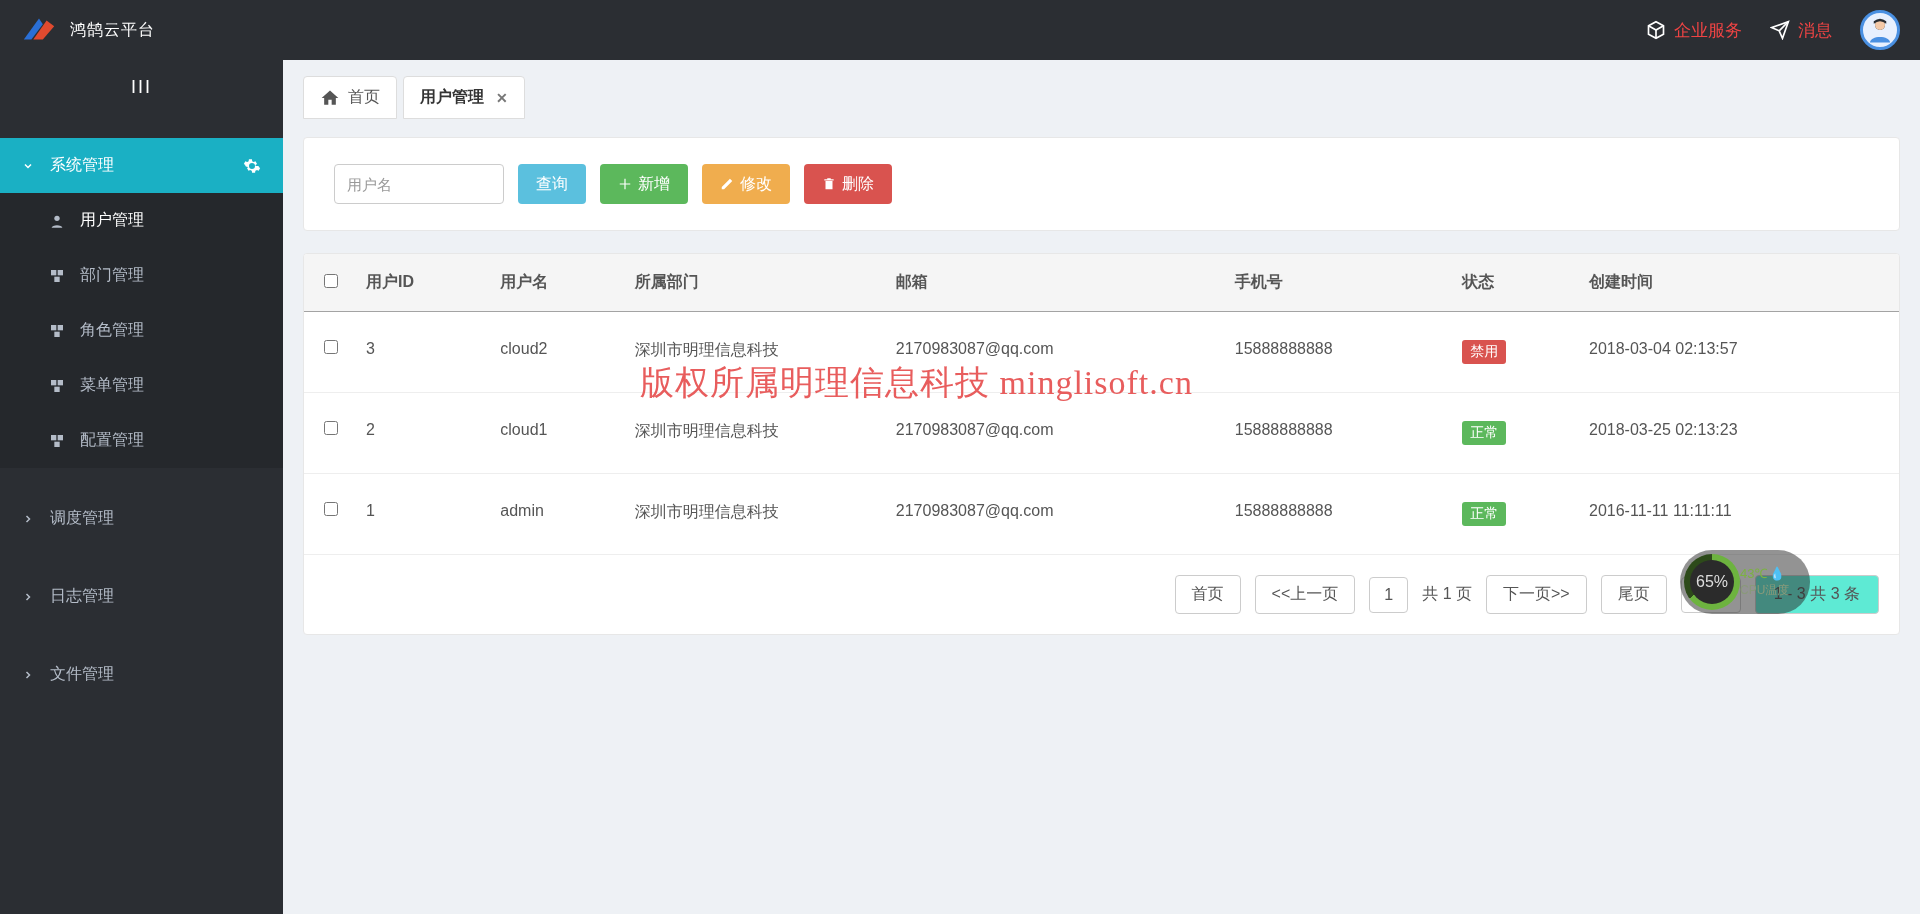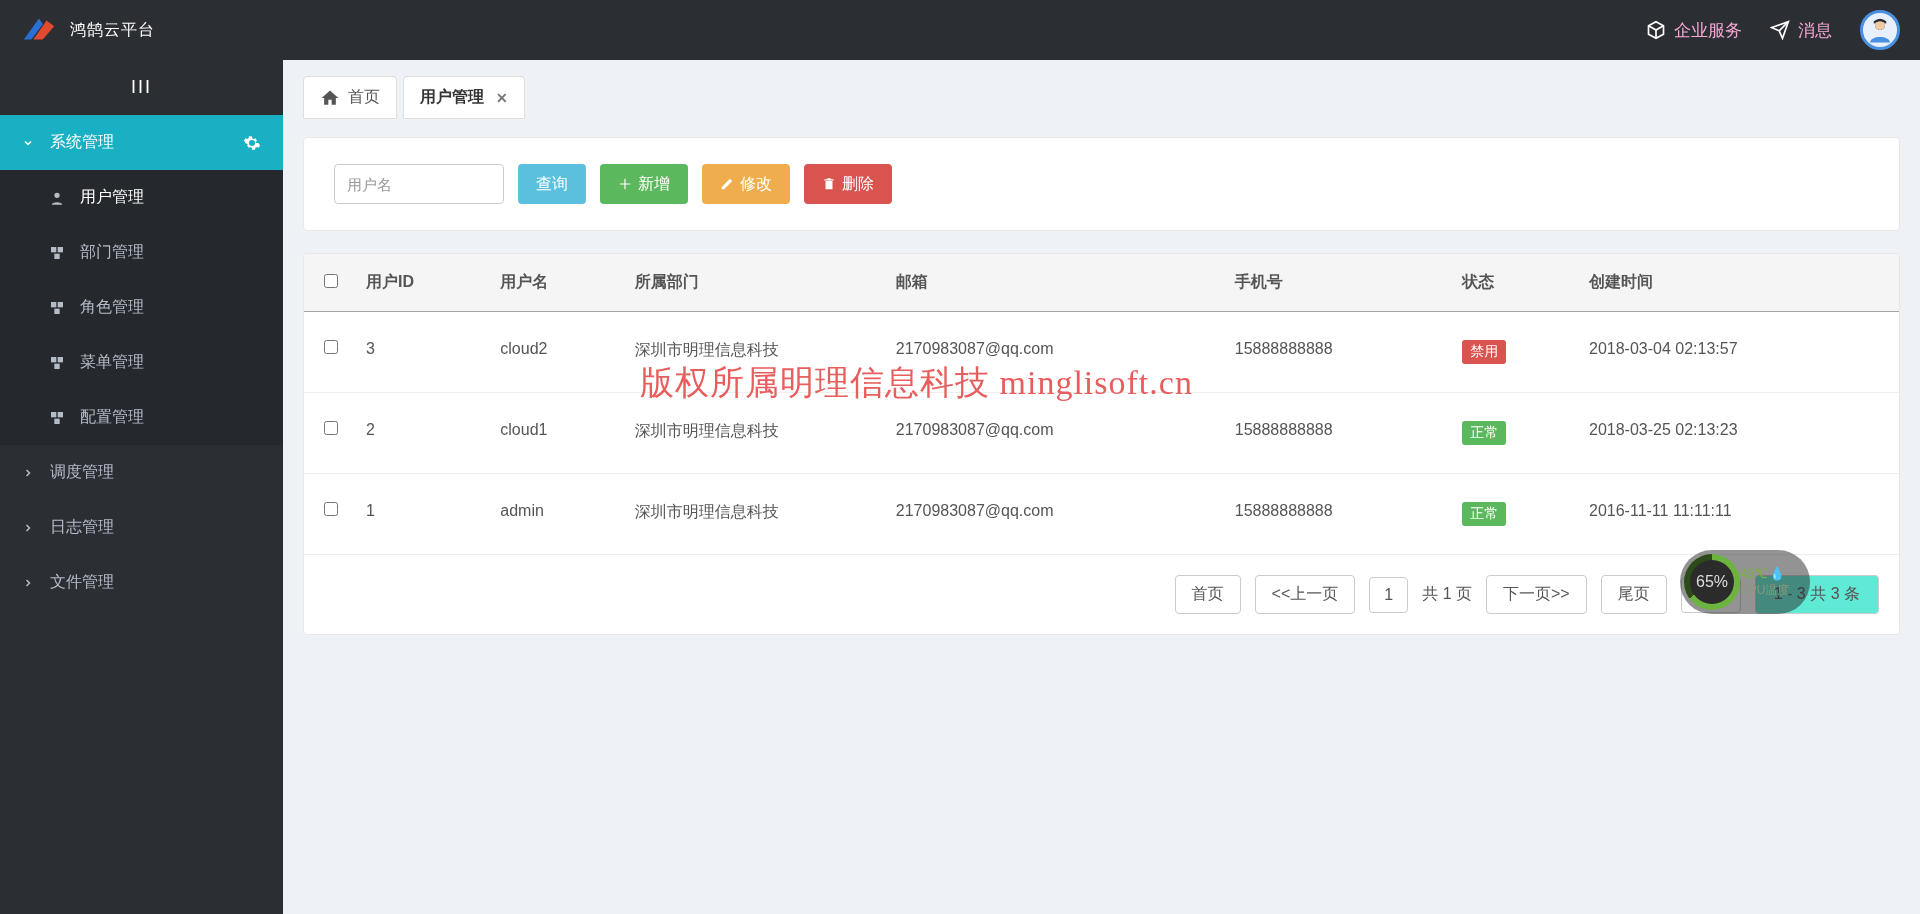--- a/index.html
+++ b/index.html
@@ -4,28 +4,28 @@
   <style>
     * { margin: 0; padding: 0; box-sizing: border-box; }
     body { font-family: "Microsoft YaHei", Arial, sans-serif; font-size: 14px; color: #333; background: #eef1f5; overflow: hidden; }
     
     
     .header { height: 60px; background: #2b2e33; color: #fff; display: flex; align-items: center; padding: 0 20px; }
     .logo-area { display: flex; align-items: center; gap: 12px; }
     .logo-icon { width: 38px; height: 38px; }
     .brand-text { font-size: 16px; font-weight: 400; letter-spacing: 1px; }
     .header-right { margin-left: auto; display: flex; align-items: center; gap: 28px; }
-    .header-link { display: flex; align-items: center; gap: 8px; color: #f9a8d4; cursor: pointer; font-size: 17px; }
+    .header-link { display: flex; align-items: center; gap: 8px; color: #ef4444; cursor: pointer; font-size: 17px; }
     .avatar { width: 40px; height: 40px; border-radius: 50%; background: #e8f0fe; display: flex; align-items: center; justify-content: center; border: 3px solid #4a90e2; overflow: hidden; }
     
     
     .container { display: flex; height: calc(100vh - 60px); }
     .sidebar { width: 283px; background: #2b2e33; color: #b4bcc8; overflow-y: auto; }
     .sidebar-toggle { height: 55px; display: flex; align-items: center; justify-content: center; color: #fff; cursor: pointer; font-size: 18px; letter-spacing: 2px; }
-    .menu-item { height: 55px; display: flex; align-items: center; padding: 0 22px; cursor: pointer; gap: 14px; font-size: 16px; position: relative; }
+    .menu-item { height: 55px; display: flex; align-items: center; padding: 0 22px; cursor: pointer; gap: 14px; font-size: 16px; position: relative; margin-top: 23px; }
     .menu-item.active { background: #1ab0c4; color: #fff; }
     .menu-item .chevron { position: absolute; left: 22px; }
     .menu-item .gear-right { position: absolute; right: 22px; }
     .menu-item .menu-label { margin-left: 28px; }
     .submenu-item { height: 55px; display: flex; align-items: center; padding: 0 22px 0 48px; cursor: pointer; gap: 14px; font-size: 16px; background: #25282c; }
     .submenu-item.selected { background: #25282c; color: #fff; }
     .submenu-item .sub-icon { width: 18px; display: inline-flex; justify-content: center; }
     
     
     .content { flex: 1; padding: 16px 20px; overflow-y: auto; }

